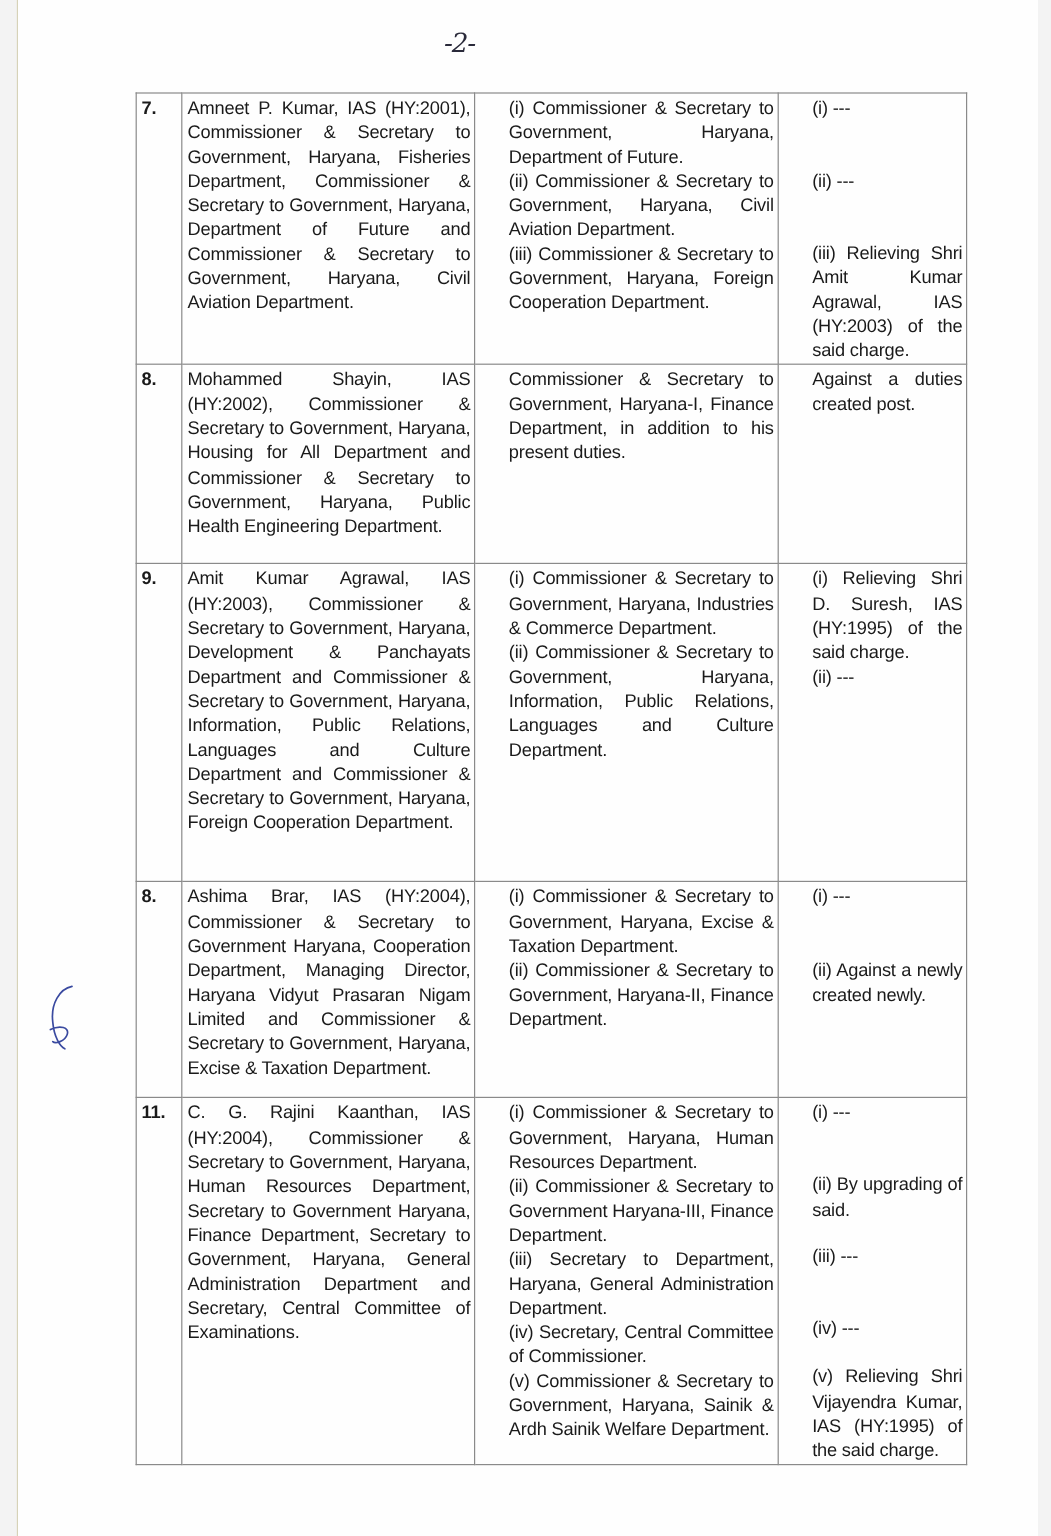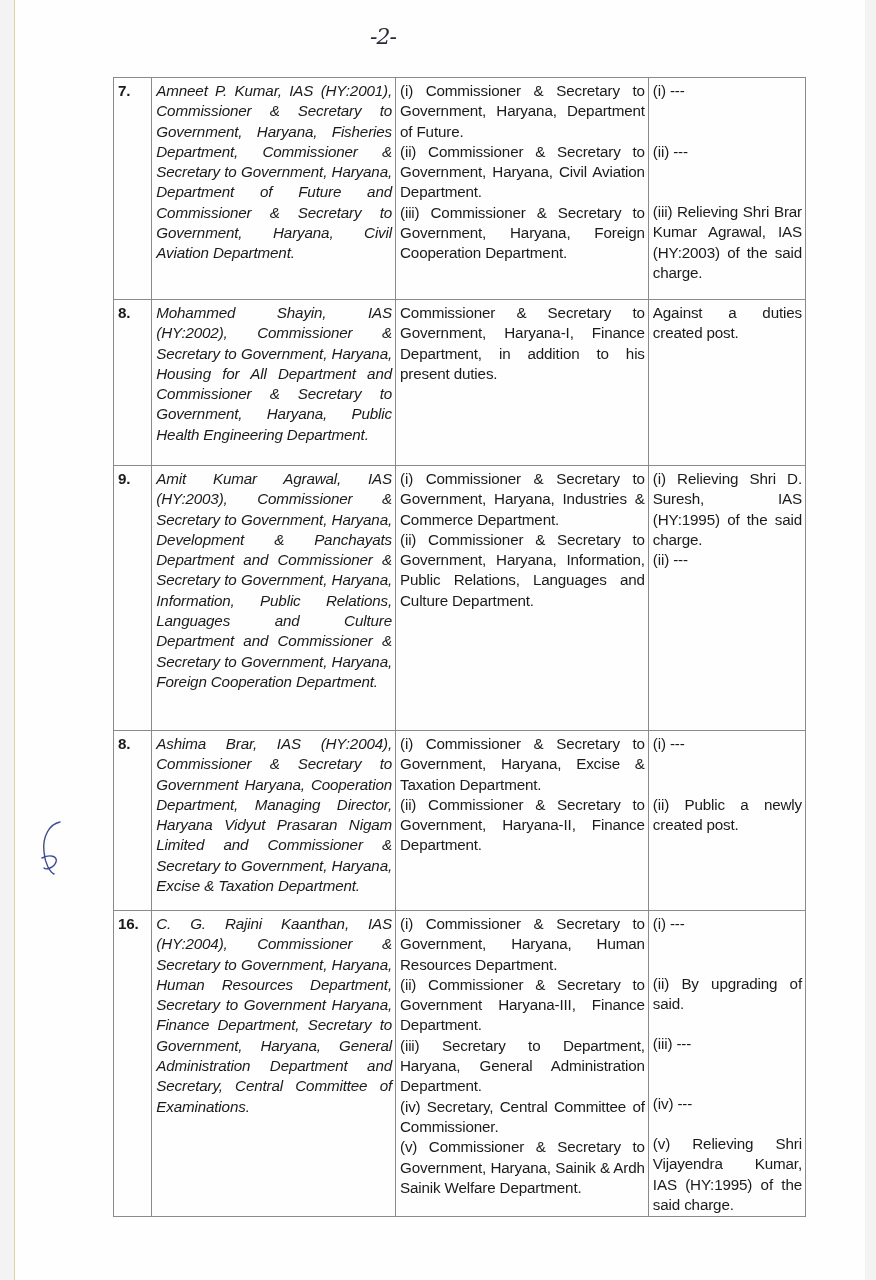--- a/index.html
+++ b/index.html
@@ -33,24 +33,24 @@
   table.orders td {
     border:1px solid #8a8a8a;
     vertical-align:top;
     font-size:15.2px;
     line-height:20.3px;
     padding:3px 3px 0 4px;
     text-align:justify;
     letter-spacing:-0.15px;
   }
   td.sn { width:30px; font-weight:bold; padding-left:6px; text-align:left; }
-  td.name { width:234px;font-style:italic; }
+  td.name { width:234px; }
   td.post { width:243px; }
   td.remark { width:148px; }
-  .item { display:block; }
+  .item { display:block;margin-left:24px; }
 </style>
 </head>
 <body>
 
 <div class="page"></div>
 
 <div class="page-number">-2-</div>
 
 <svg class="margin-mark" viewBox="0 0 34 60">
   <path d="M24 4 C14 6, 6 18, 8 34 C9 46, 14 54, 18 56 M6 40 C14 36, 22 38, 20 44 C18 50, 10 52, 8 50" fill="none" stroke="#3a4aa0" stroke-width="1.4" stroke-linecap="round"></path>
@@ -63,21 +63,21 @@
     <td class="sn">7.</td>
     <td class="name">Amneet P. Kumar, IAS (HY:2001), Commissioner &amp; Secretary to Government, Haryana, Fisheries Department, Commissioner &amp; Secretary to Government, Haryana, Department of Future and Commissioner &amp; Secretary to Government, Haryana, Civil Aviation Department.</td>
     <td class="post">
       <span class="item">(i) Commissioner &amp; Secretary to Government, Haryana, Department of Future.</span>
       <span class="item">(ii) Commissioner &amp; Secretary to Government, Haryana, Civil Aviation Department.</span>
       <span class="item">(iii) Commissioner &amp; Secretary to Government, Haryana, Foreign Cooperation Department.</span>
     </td>
     <td class="remark">
       <span class="item" style="height:61px">(i) ---</span>
       <span class="item" style="height:60px">(ii) ---</span>
-      <span class="item">(iii) Relieving Shri Brar Kumar Agrawal, IAS (HY:2003) of the said charge.</span>
+      <span class="item">(iii) Relieving Shri Amit Kumar Agrawal, IAS (HY:2003) of the said charge.</span>
     </td>
   </tr>
 
   <tr style="height:166px">
     <td class="sn">8.</td>
     <td class="name">Mohammed Shayin, IAS (HY:2002), Commissioner &amp; Secretary to Government, Haryana, Housing for All Department and Commissioner &amp; Secretary to Government, Haryana, Public Health Engineering Department.</td>
     <td class="post">
       <span class="item">Commissioner &amp; Secretary to Government, Haryana-I, Finance Department, in addition to his present duties.</span>
     </td>
     <td class="remark">
@@ -100,26 +100,26 @@
 
   <tr style="height:180px">
     <td class="sn">8.</td>
     <td class="name">Ashima Brar, IAS (HY:2004), Commissioner &amp; Secretary to Government Haryana, Cooperation Department, Managing Director, Haryana Vidyut Prasaran Nigam Limited and Commissioner &amp; Secretary to Government, Haryana, Excise &amp; Taxation Department.</td>
     <td class="post">
       <span class="item">(i) Commissioner &amp; Secretary to Government, Haryana, Excise &amp; Taxation Department.</span>
       <span class="item">(ii) Commissioner &amp; Secretary to Government, Haryana-II, Finance Department.</span>
     </td>
     <td class="remark">
       <span class="item" style="height:61px">(i) ---</span>
-      <span class="item">(ii) Public a newly created post.</span>
+      <span class="item">(ii) Against a newly created newly.</span>
     </td>
   </tr>
 
   <tr style="height:306px">
-    <td class="sn">16.</td>
+    <td class="sn">11.</td>
     <td class="name">C. G. Rajini Kaanthan, IAS (HY:2004), Commissioner &amp; Secretary to Government, Haryana, Human Resources Department, Secretary to Government Haryana, Finance Department, Secretary to Government, Haryana, General Administration Department and Secretary, Central Committee of Examinations.</td>
     <td class="post">
       <span class="item">(i) Commissioner &amp; Secretary to Government, Haryana, Human Resources Department.</span>
       <span class="item">(ii) Commissioner &amp; Secretary to Government Haryana-III, Finance Department.</span>
       <span class="item">(iii) Secretary to Department, Haryana, General Administration Department.</span>
       <span class="item">(iv) Secretary, Central Committee of Commissioner.</span>
       <span class="item">(v) Commissioner &amp; Secretary to Government, Haryana, Sainik &amp; Ardh Sainik Welfare Department.</span>
     </td>
     <td class="remark">
       <span class="item" style="height:60px">(i) ---</span>

